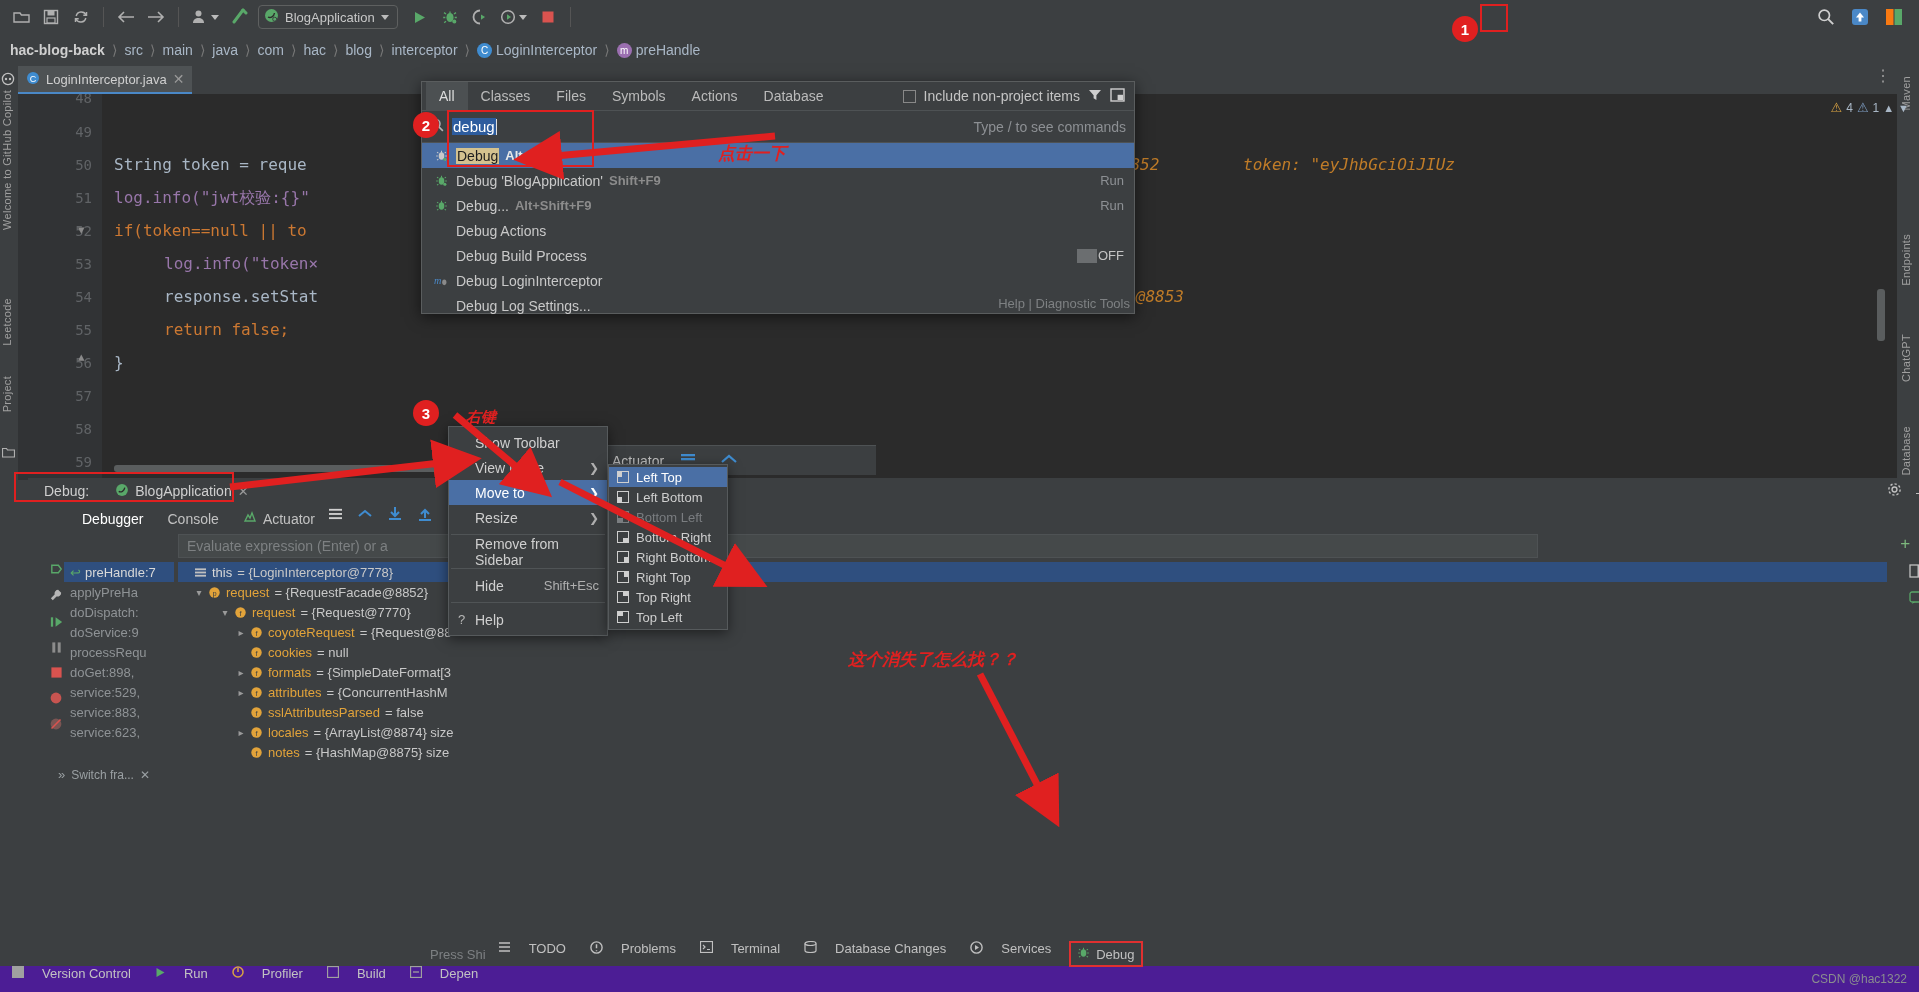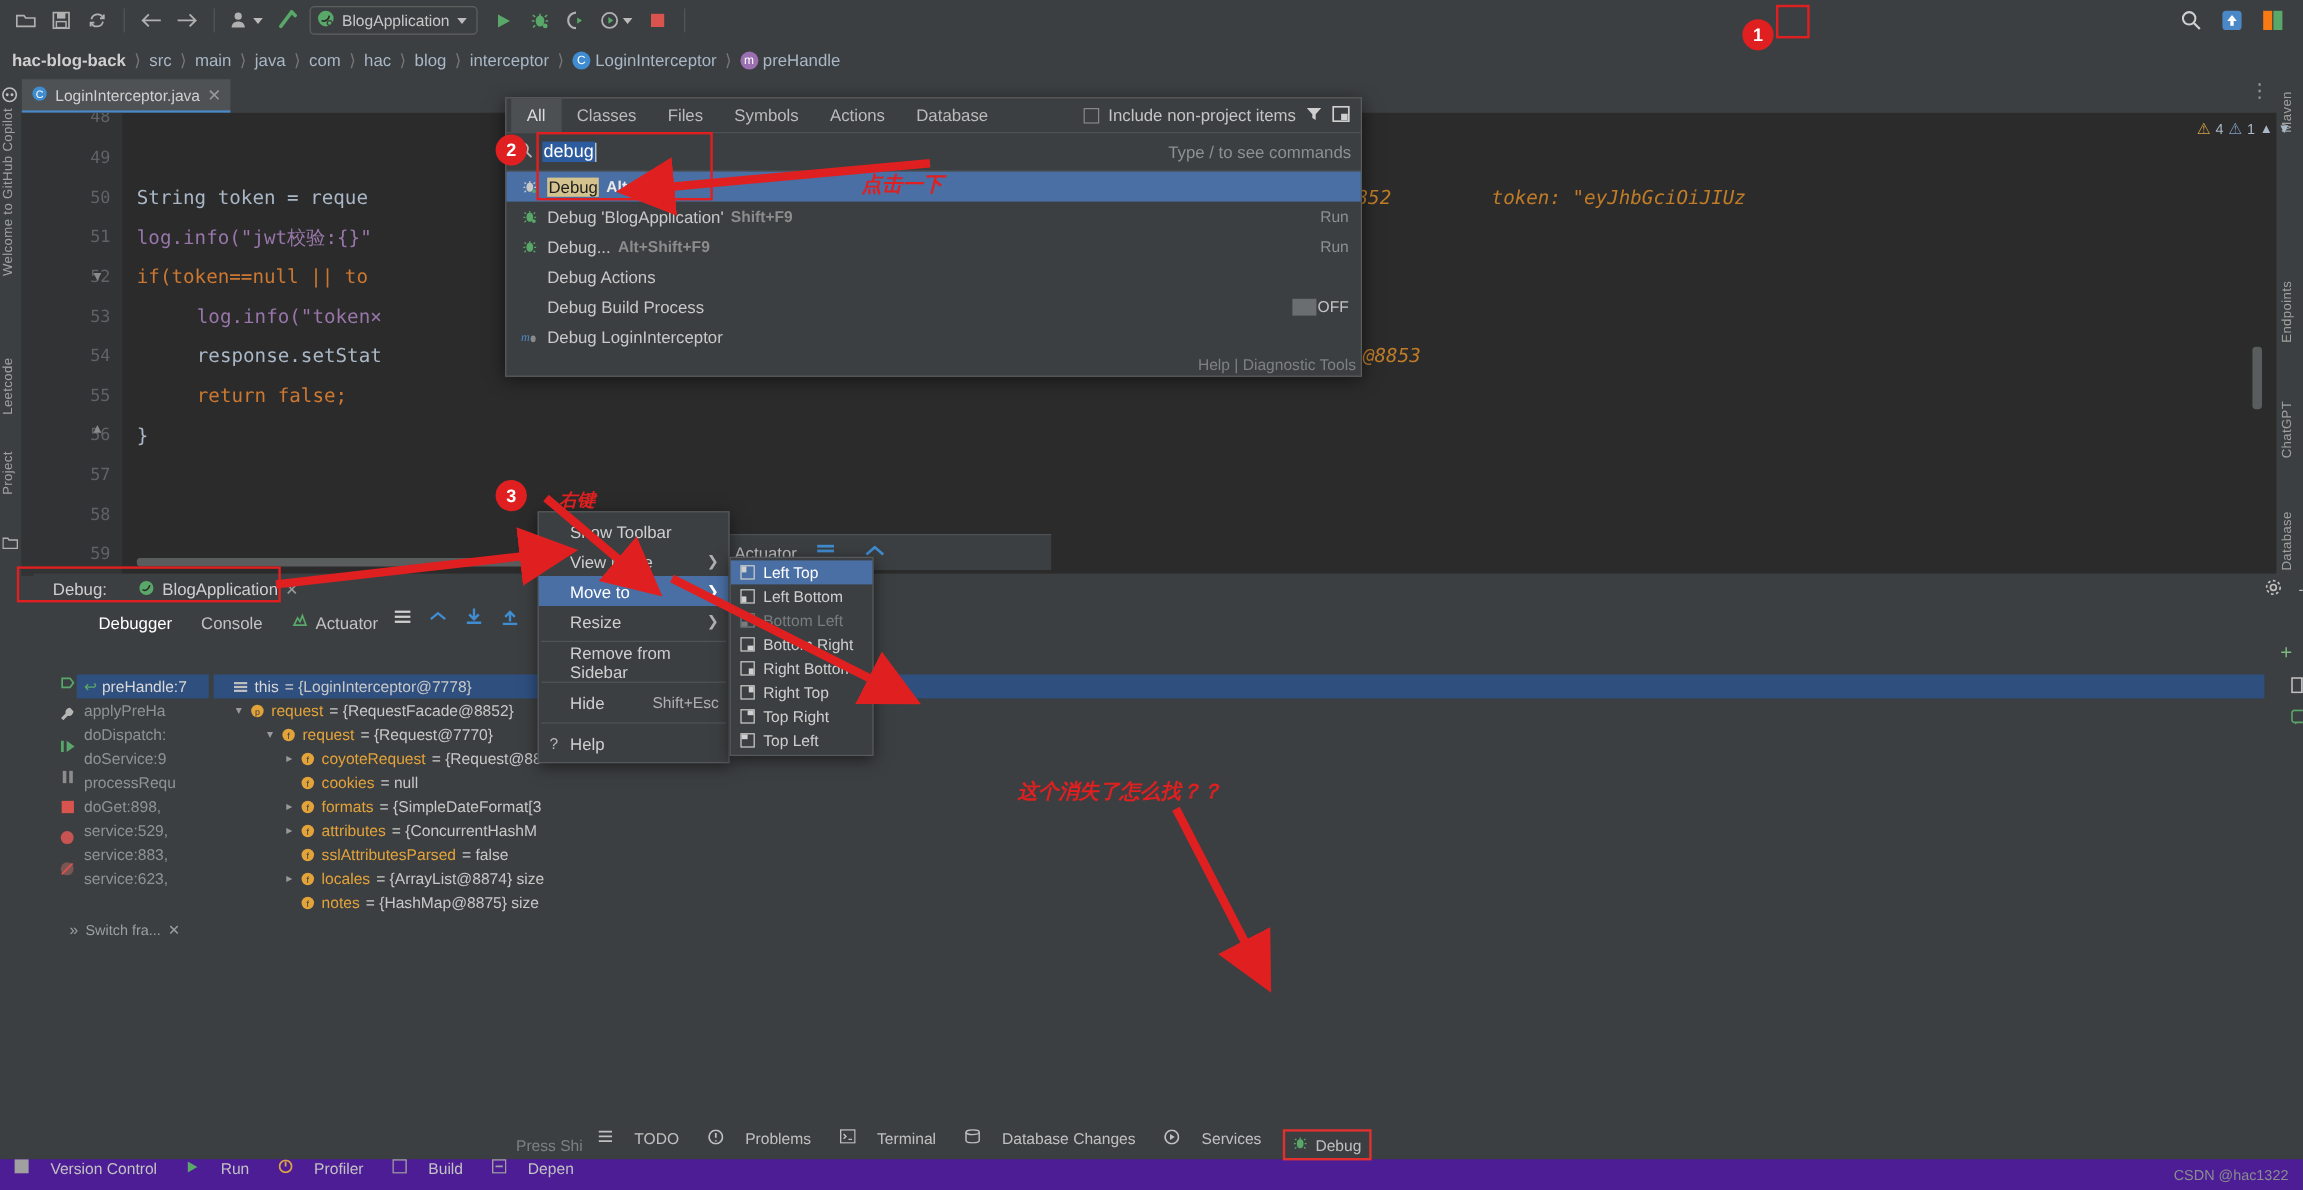--- a/index.html
+++ b/index.html
@@ -472,20 +472,24 @@
     </div>
     <div class="serow">
       <span class="ico">
         <svg width="15" height="13" viewBox="0 0 16 14">
             <text x="0" y="11" font-size="11" fill="#4a88c7" font-family="Liberation Serif" font-style="italic">m</text>
             <ellipse cx="11" cy="9" rx="2.3" ry="3" fill="#8a8a8a"></ellipse>
           </svg>
       </span>
       <span>Debug LoginInterceptor</span>
     </div>
+    <div class="serow">
+      <span class="ico"></span>
+      <span>Debug Log Settings...</span>
+    </div>
   </div>
   <div id="sefooter">Help | Diagnostic Tools</div>
 </div>
 
 <div id="debugwin">
   <div id="dw-header">
     <span id="dw-title">Debug:</span>
     <span id="dw-tabchip">
       <span>
         <svg width="14" height="14" viewBox="0 0 15 15">
@@ -531,20 +535,23 @@
     <span><svg width="16" height="15" viewBox="0 0 16 15">
           <path d="M8 1v8M4 6l4 4 4-4" fill="none" stroke="#3f8cd0" stroke-width="2"></path>
           <path d="M2 13h12" stroke="#3f8cd0" stroke-width="2"></path>
         </svg></span>
     <span><svg width="16" height="15" viewBox="0 0 16 15">
           <path d="M8 12V4M4 8l4-4 4 4" fill="none" stroke="#3f8cd0" stroke-width="2"></path>
           <path d="M2 14h12" stroke="#3f8cd0" stroke-width="2"></path>
         </svg></span>
   </div>
 
+  <div id="evalrow">
+    <span class="ph">Evaluate expression (Enter) or a</span>
+  </div>
   <div id="evalrow-right">
     <span style="color:#7db87d;font-size:17px">+</span>
     <span style="color:#b0b0b0;font-size:11px">▼</span>
   </div>
 
   <div id="dw-left-icons">
     <span><svg width="15" height="14" viewBox="0 0 16 14">
           <path d="M3 3h7l3 4-3 4H3z" fill="none" stroke="#59a869" stroke-width="1.5"></path>
         </svg></span>
     <span><svg width="15" height="15" viewBox="0 0 16 16">

